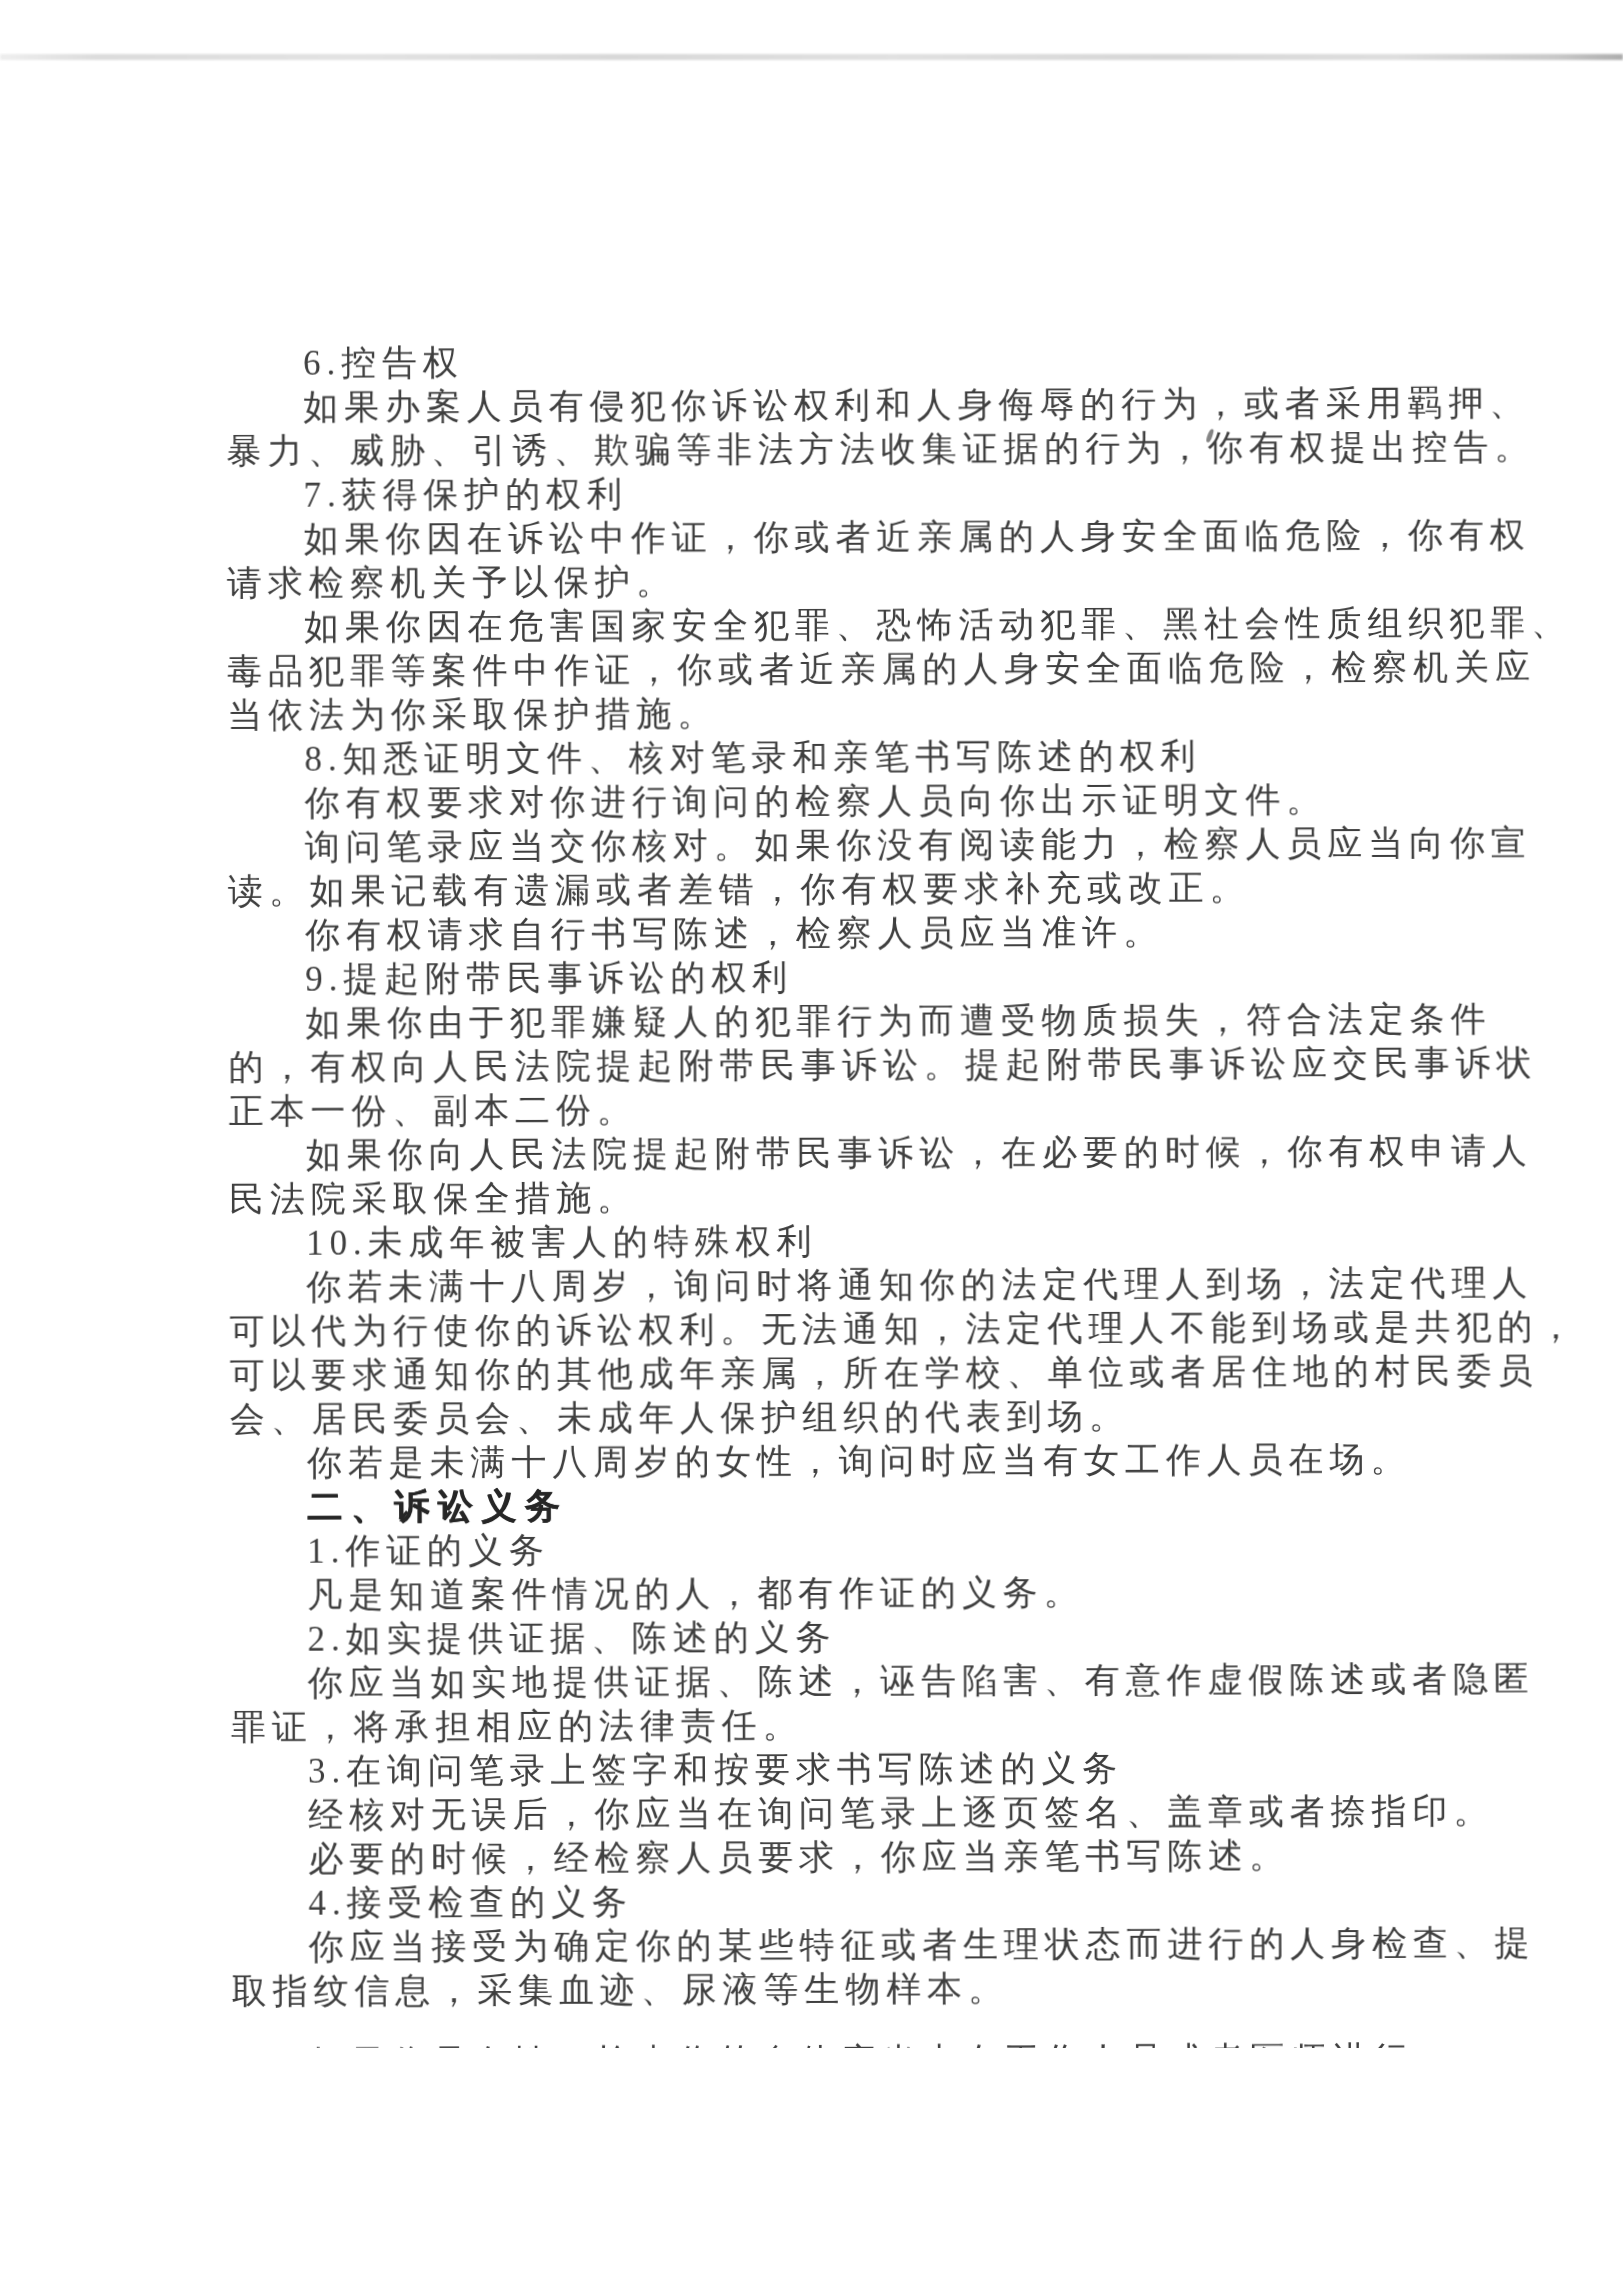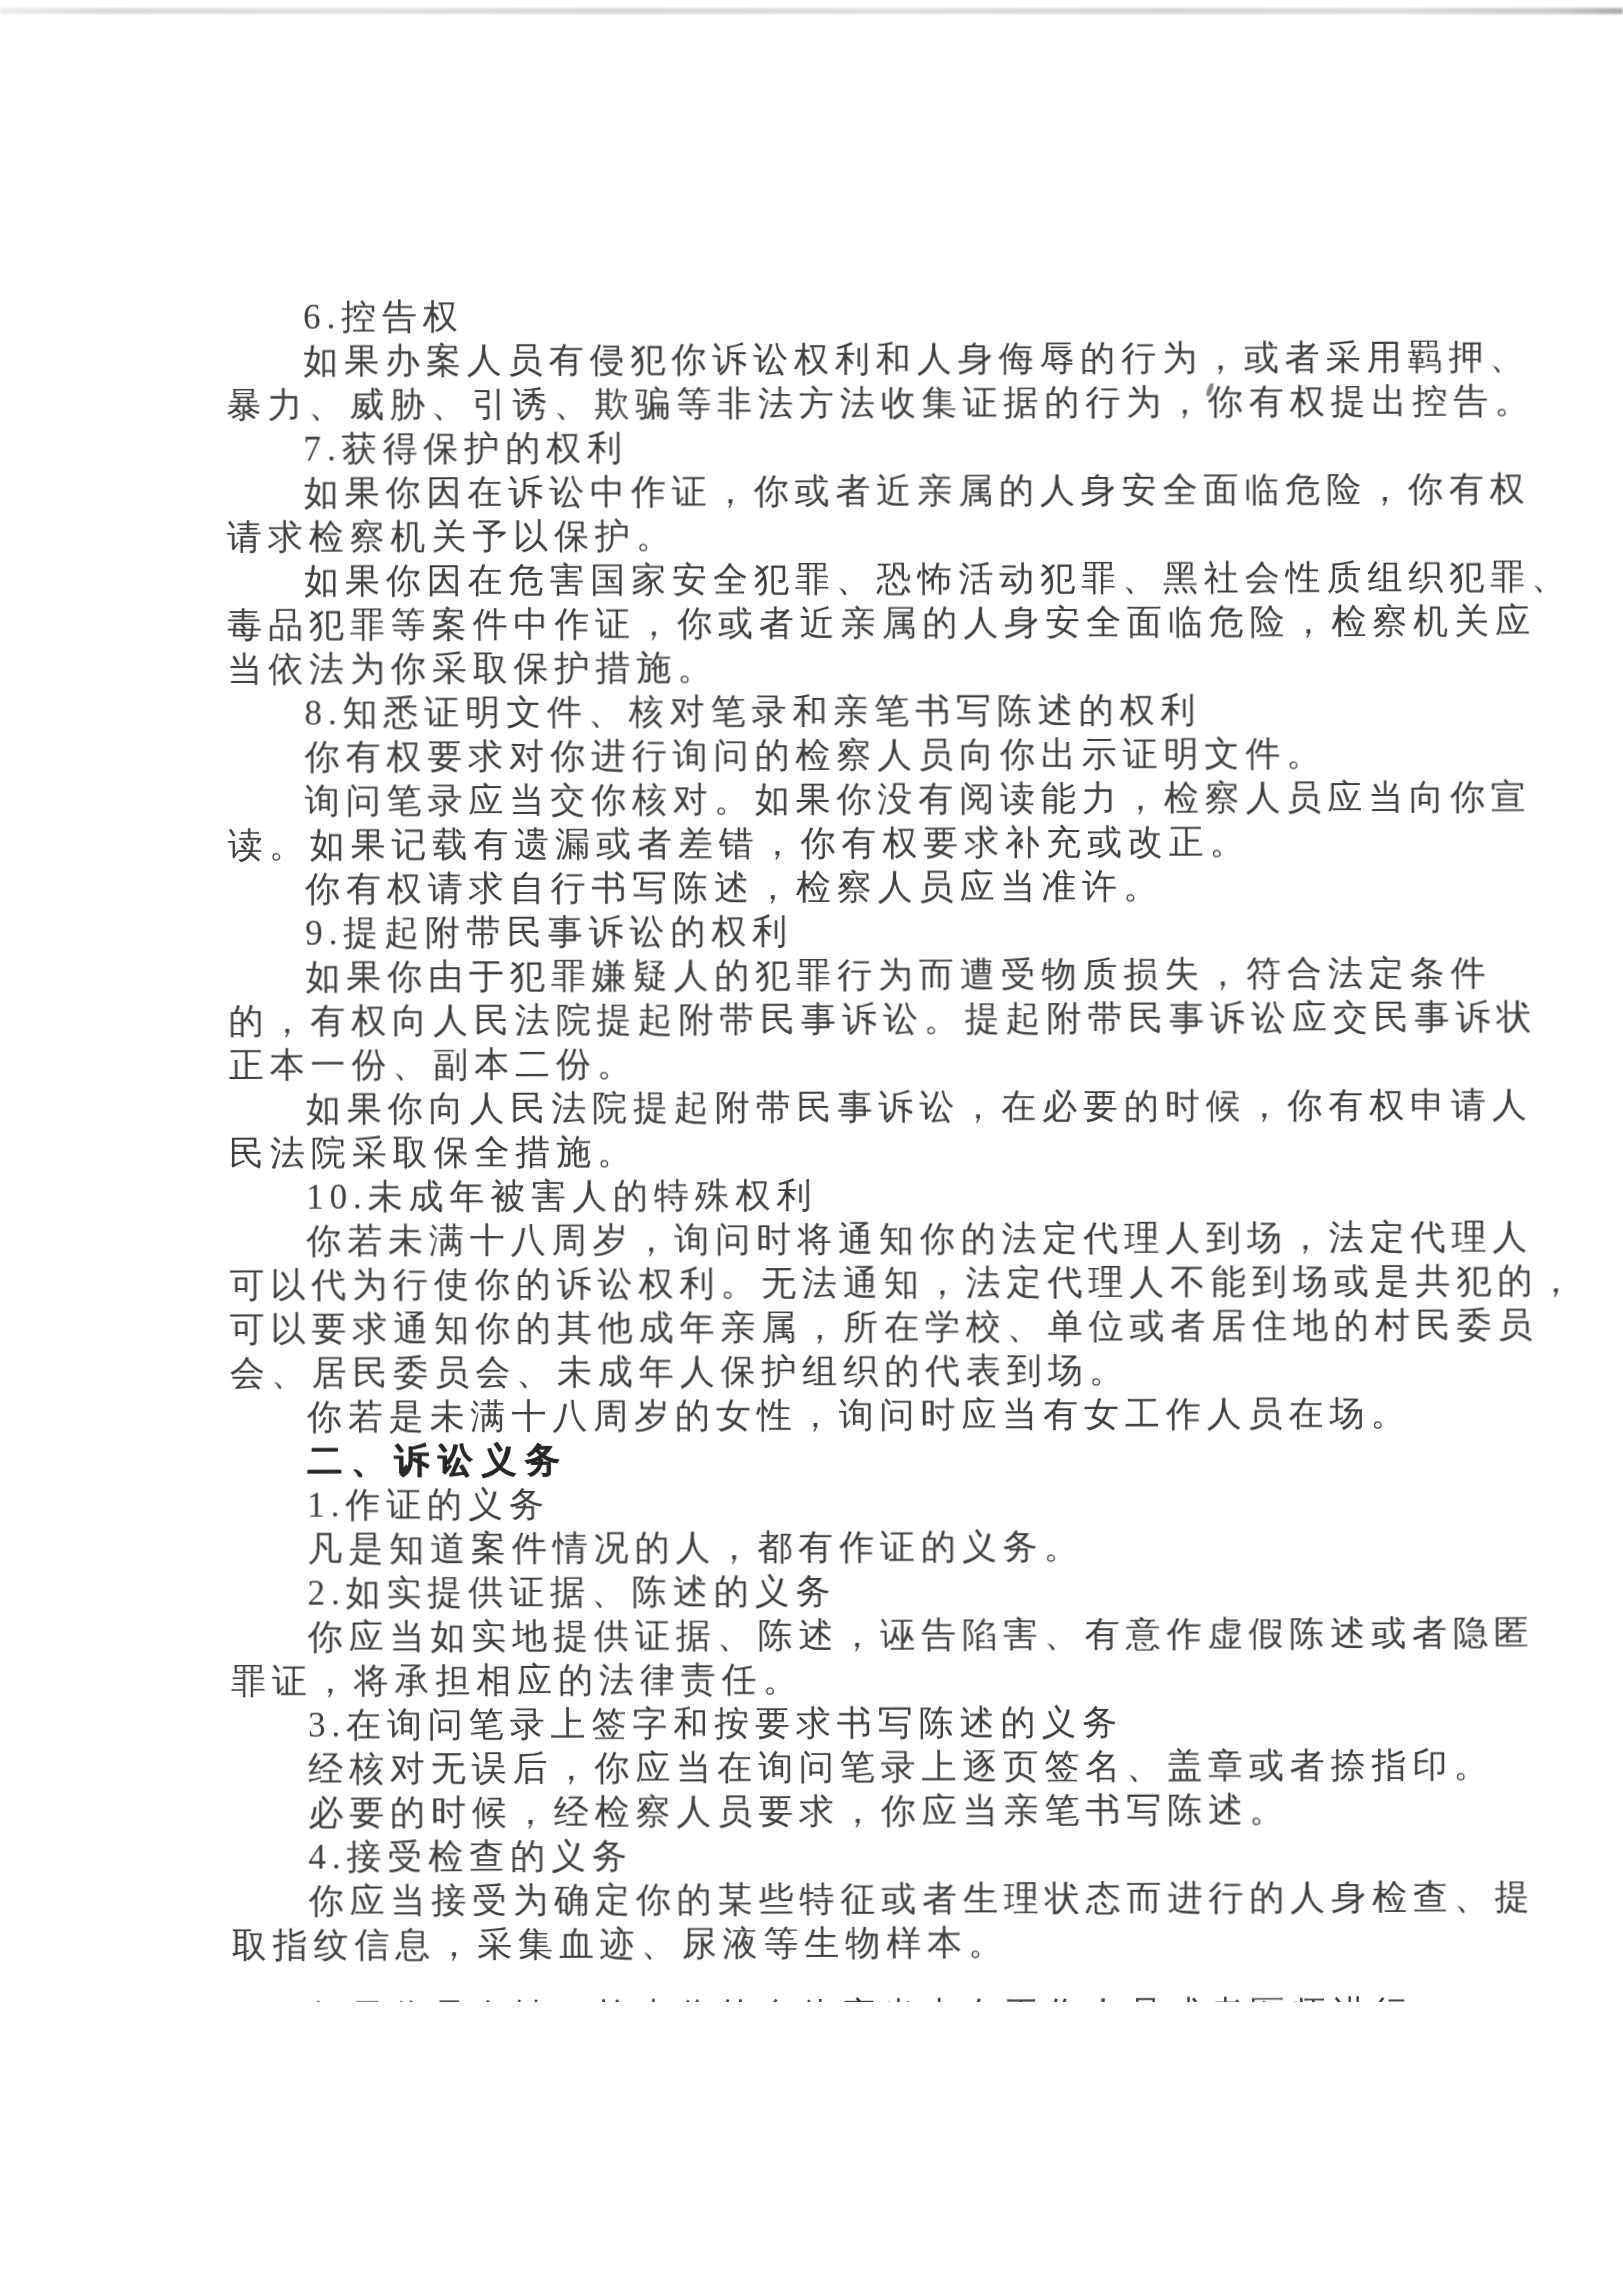--- a/index.html
+++ b/index.html
@@ -8,20 +8,21 @@
     --page-bg:#ffffff;
     --qr-ink:#4a4a4a;
   }
   html,body{margin:0;padding:0;background:#ffffff;}
   .page{
     position:relative;
     width:1623px;height:2002px;
     background:var(--page-bg);
     overflow:hidden;
     font-family:"Liberation Serif","DejaVu Serif",serif;
+    margin-top:46px;
   }
   
   .scan-streak{
     position:absolute;left:0;top:7.9px;width:1623px;height:5.9px;
     background:linear-gradient(90deg,
       #ececec 0%, #d6d6d6 6%, #dedede 22%, #d2d2d2 38%,
       #dcdcdc 55%, #d0d0d0 72%, #d9d9d9 86%, #bfbfbf 96%, #9f9f9f 100%);
     filter:blur(0.8px);
     opacity:.85;
   }

